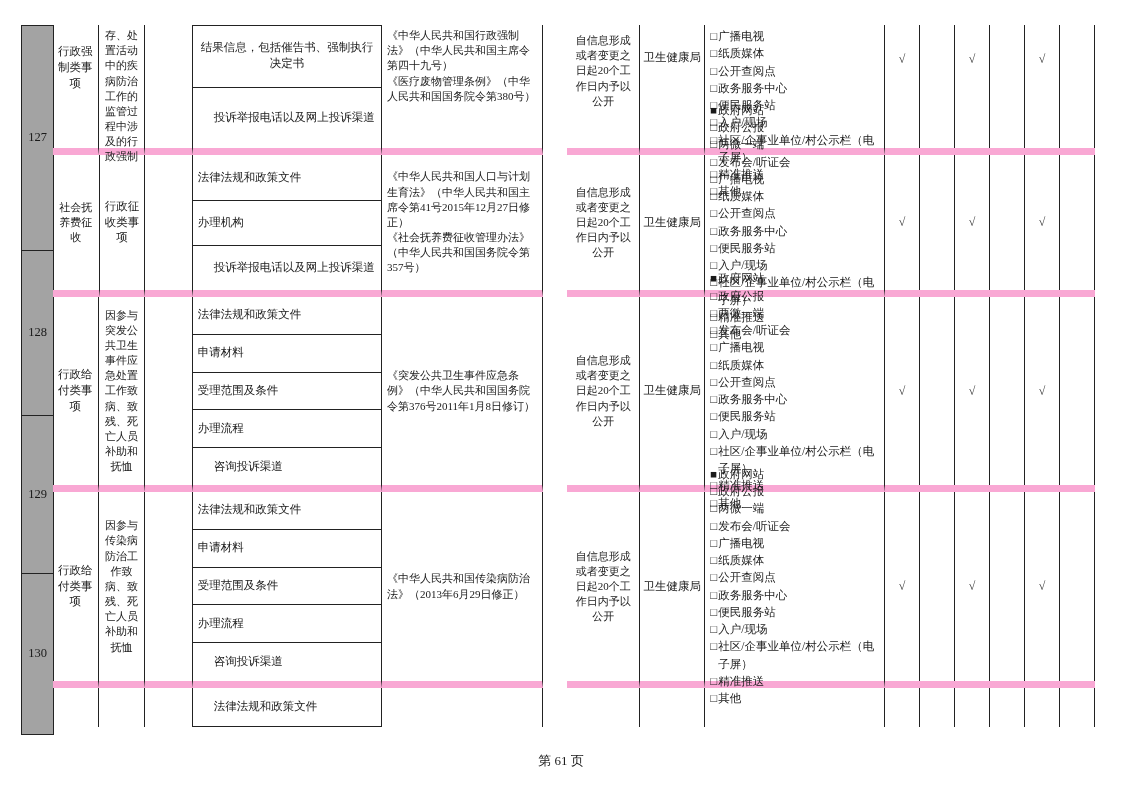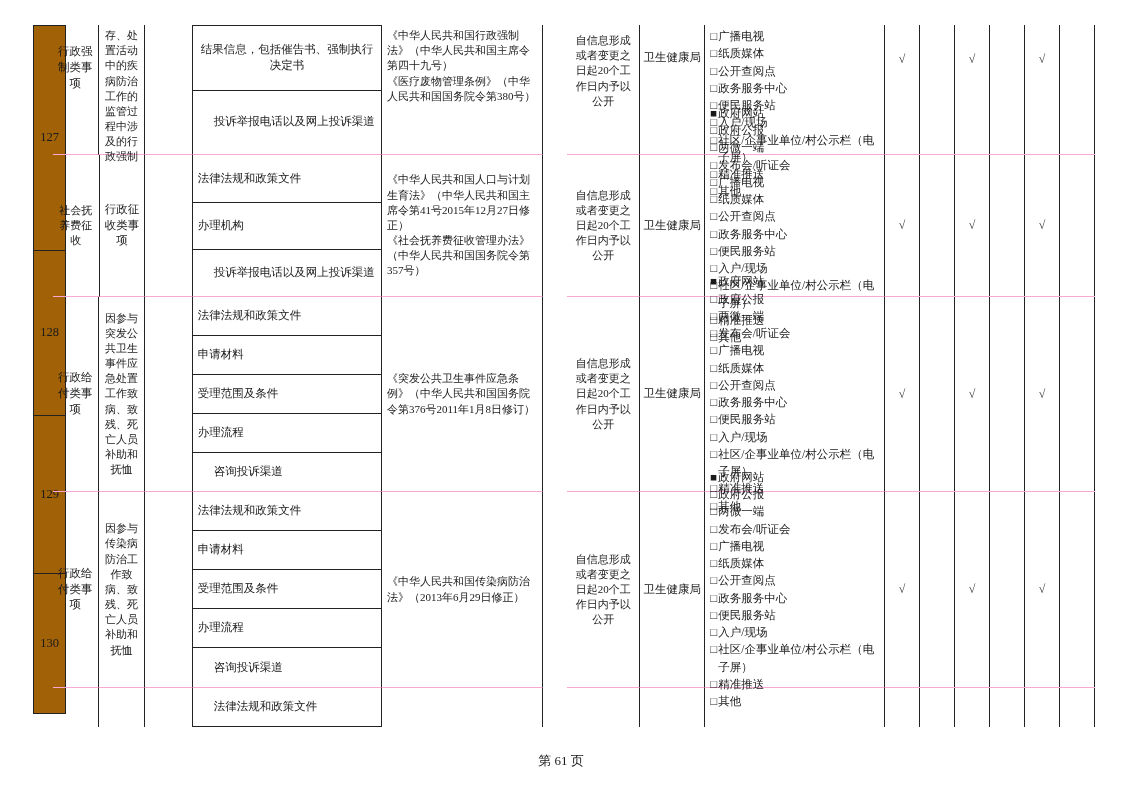--- a/index.html
+++ b/index.html
@@ -1,25 +1,25 @@
 <!DOCTYPE html>
 <html><head>
 <meta charset="utf-8">
 <style>
   html,body{margin:0;padding:0;background:#e8e8e8;}
   .page{position:relative;width:1122px;height:793px;background:#ffffff;
         font-family:"Liberation Serif","DejaVu Serif",serif;color:#1a1a1a;overflow:hidden;}
   .tbl{position:absolute;left:21px;top:25px;width:1074px;height:703px;font-size:12px;line-height:1.38;}
   
   .numcell{position:absolute;left:0;width:33px;border:1px solid #222;box-sizing:border-box;
-           display:flex;align-items:center;justify-content:center;font-size:12.5px;background:#a16207;margin-left:12px;}
+           display:flex;align-items:center;justify-content:center;font-size:12.5px;background:#a3a3a3;}
   
   .flow{position:absolute;left:32px;top:0;width:1042px;}
   .block{display:flex;align-items:stretch;box-sizing:border-box;}
-  .c{border-right:1px solid #222;border-bottom:1px solid #f9a8d4;box-sizing:border-box;
+  .c{border-right:1px solid #222;border-bottom:7px solid #f9a8d4;box-sizing:border-box;
      display:flex;flex-direction:column;justify-content:center;}
   .bt{border-top:1px solid #222;}
   .cat{width:47px;text-align:center;align-items:center;padding:1px;font-size:11.5px;}
   .sub{width:48px;text-align:center;align-items:center;padding:1px;font-size:11px;}
   .gap{width:49px;}
   .cont{width:195px;padding:0;justify-content:flex-start;}
   .ccell{border-bottom:1px solid #222;display:flex;align-items:center;padding:2px 5px;box-sizing:border-box;font-size:11.5px;text-align:center;}
   .ccell:last-child{border-bottom:none;margin-left:16px;}
   .legal{width:166px;padding:2px 5px;font-size:11px;}
   .lline{margin:0;}
@@ -55,21 +55,21 @@
 
     <div class="numcell" style="top:0;height:226px">
         <span>127</span>
       </div>
     <div class="numcell" style="top:225px;height:166px">
         <span>128</span>
       </div>
     <div class="numcell" style="top:390px;height:159px">
         <span>129</span>
       </div>
-    <div class="numcell" style="top:548px;height:141px">
+    <div class="numcell" style="top:548px;height:162px">
         <span>130</span>
       </div>
 
     <div class="flow">
 
       <div class="block blockA" style="height:130px">
         <div class="c cat topA padA18">
             <span>行政强制类事项</span>
           </div>
         <div class="c sub topA padA2">

